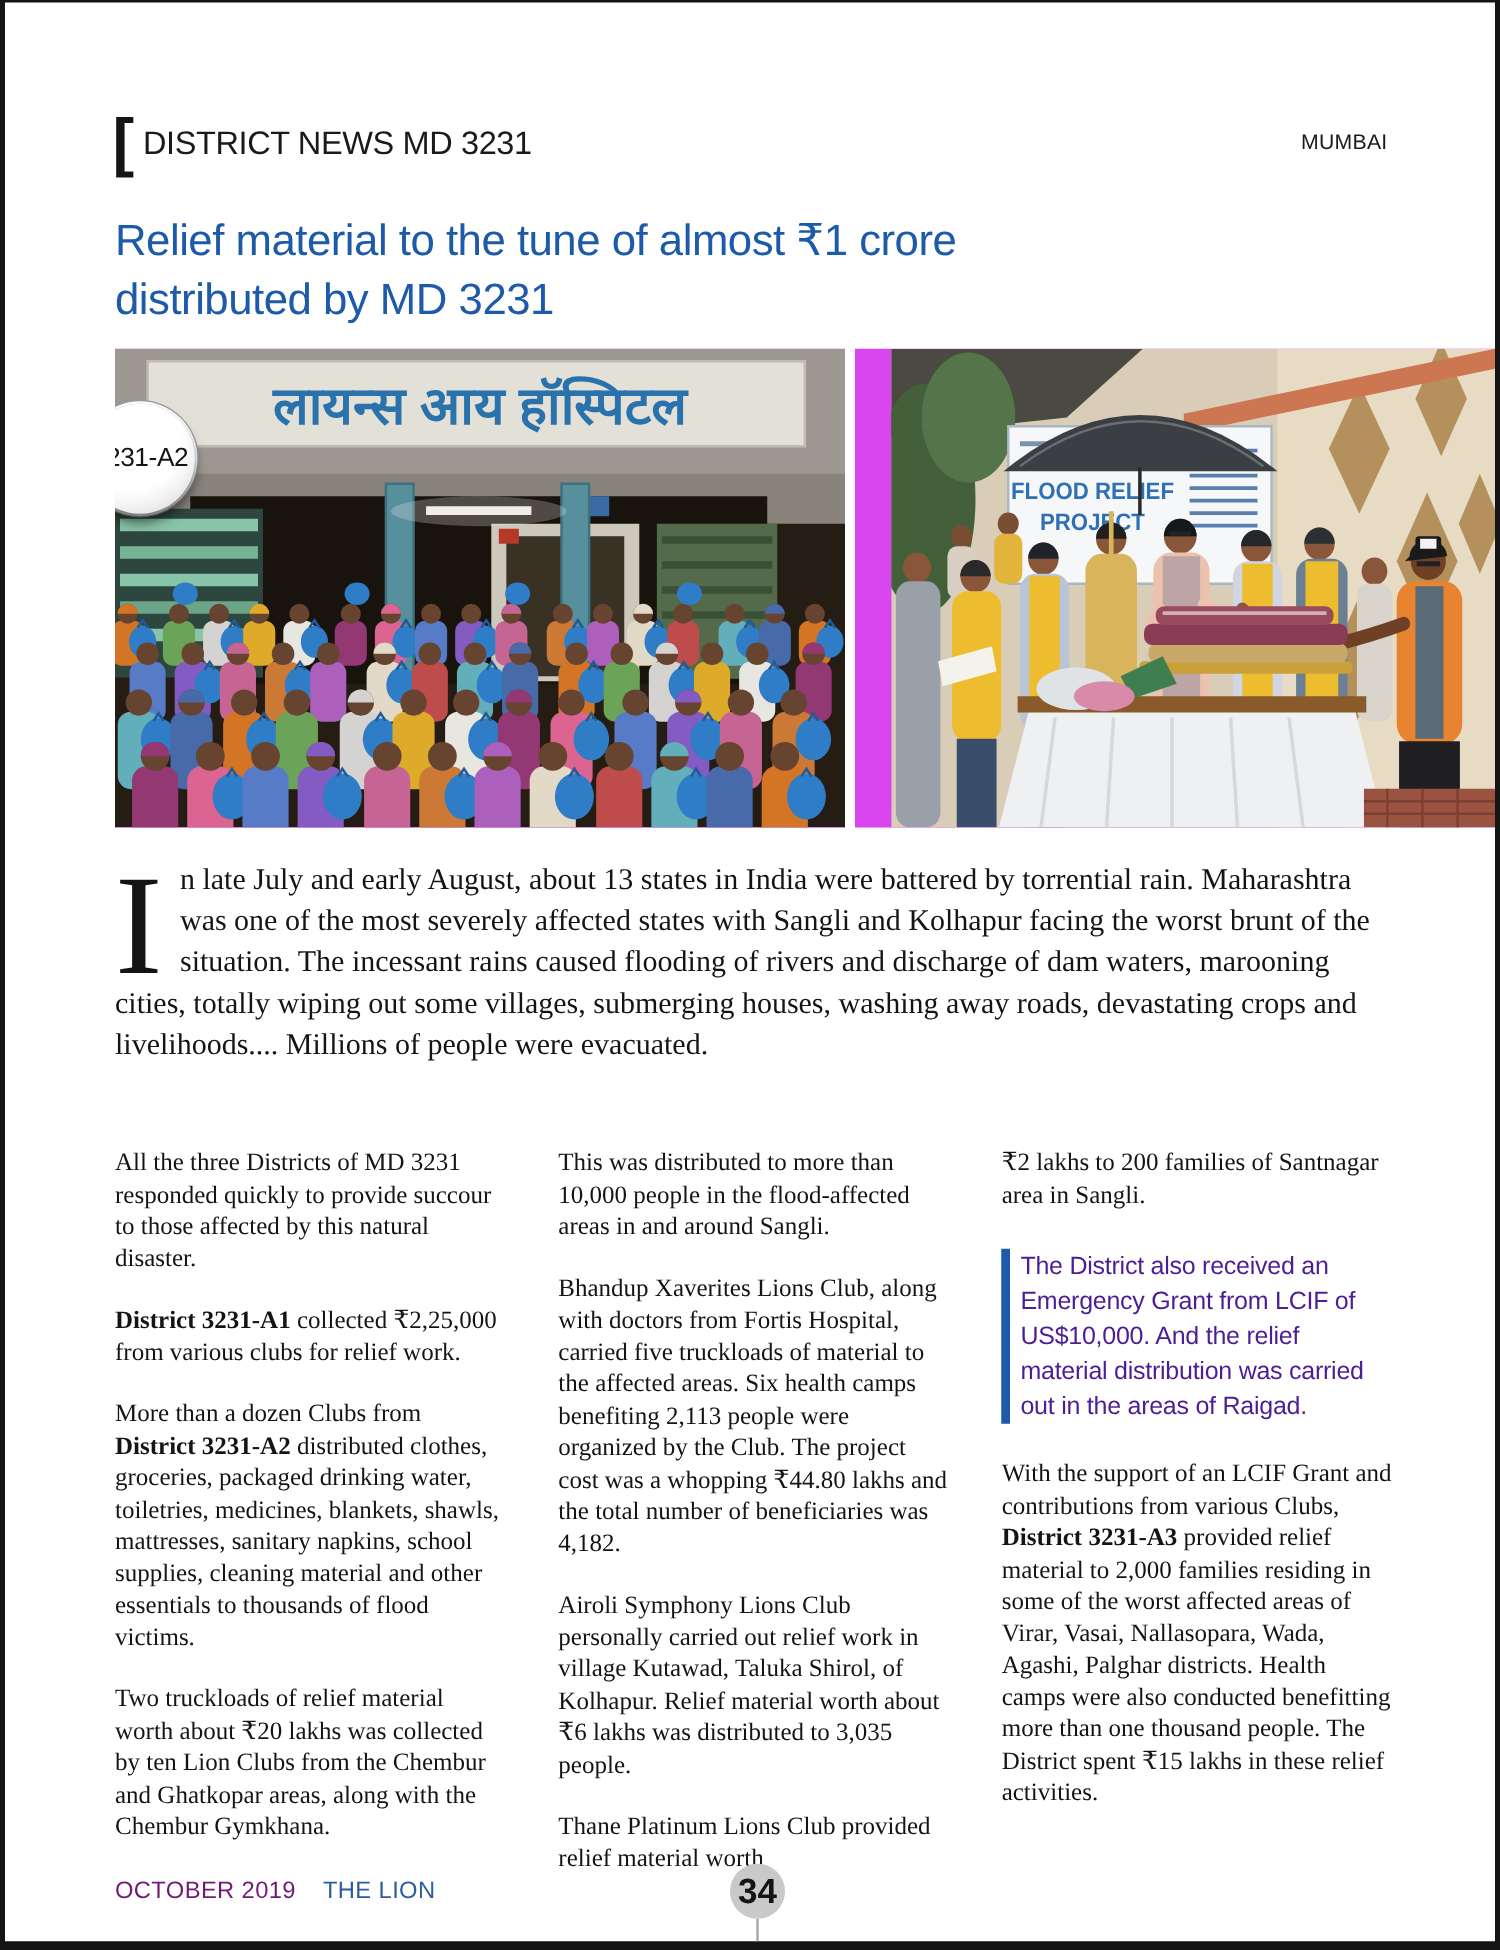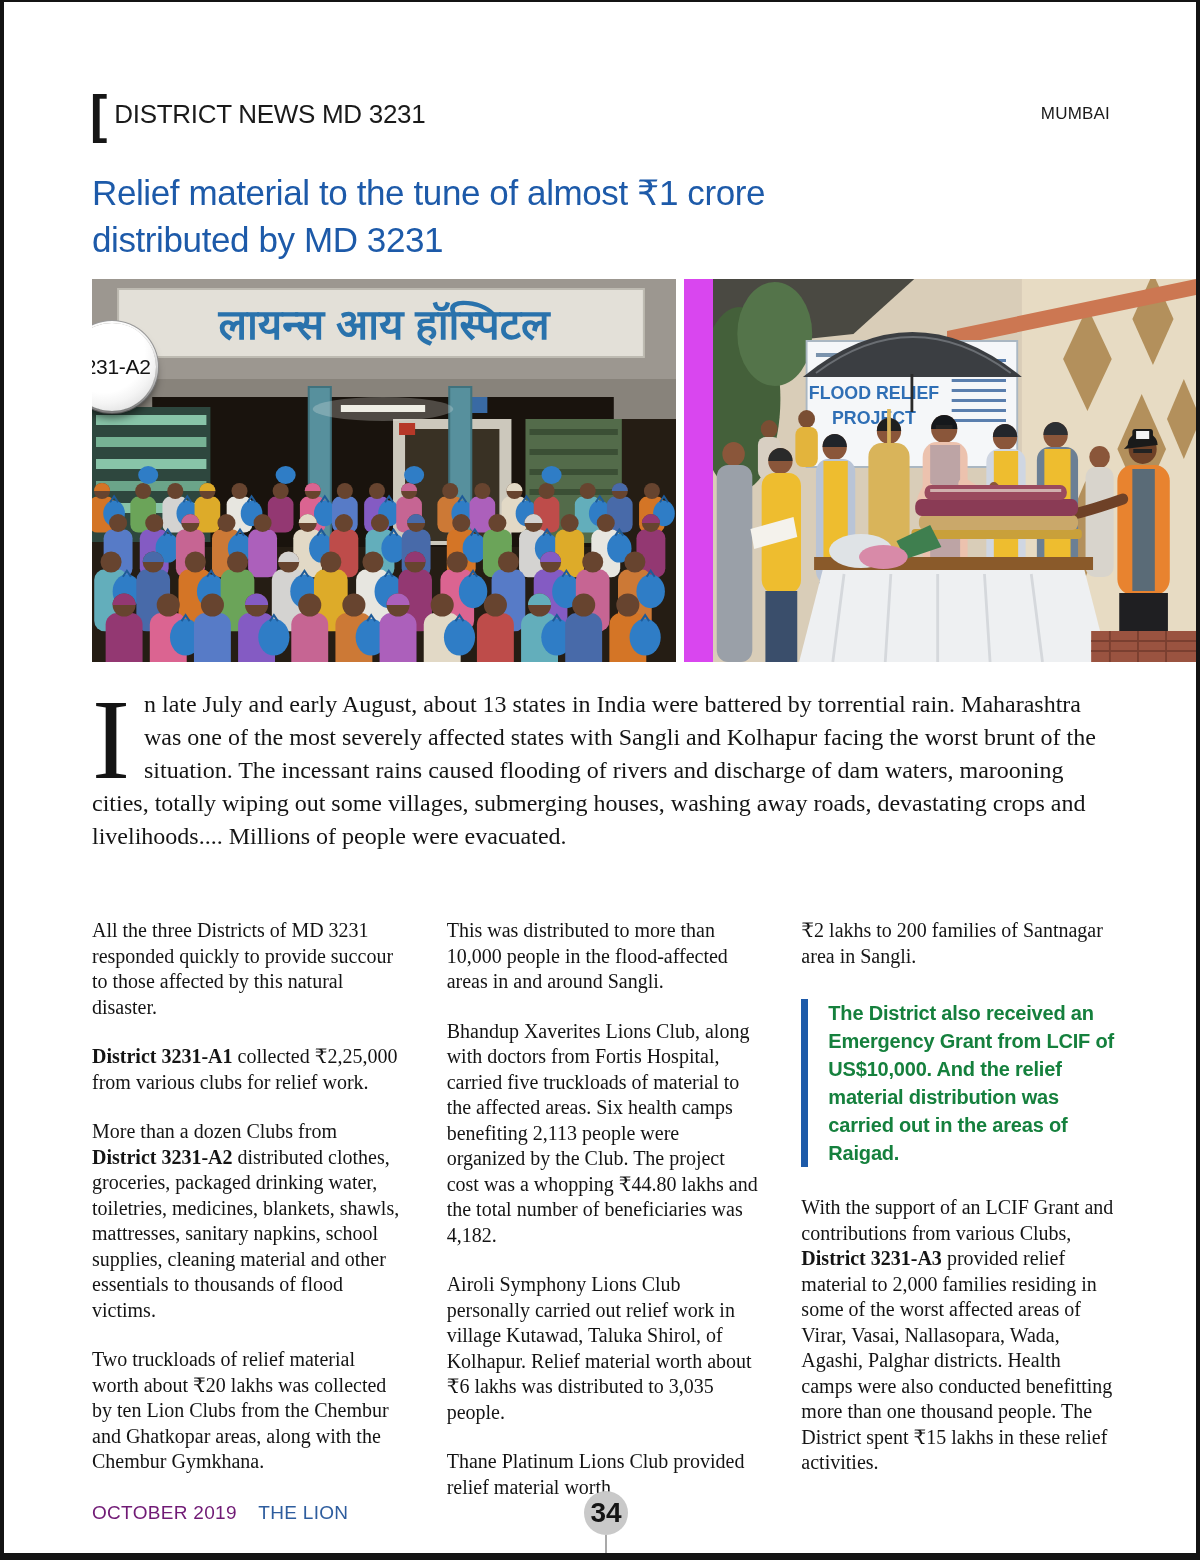--- a/index.html
+++ b/index.html
@@ -37,22 +37,22 @@
   .badge.a2{left:-24px;top:44px;}
   
   .lead{position:absolute;left:88px;top:686px;width:1022px;margin:0;font-size:24px;line-height:33px;color:#141414;}
   .dropcap{float:left;font-size:114px;line-height:0.80;padding:6px 14px 0 0;color:#141414;}
   
   .columns{position:absolute;left:88px;top:916px;width:1022px;display:flex;gap:42px;}
   .col{flex:1 1 0;min-width:0;}
   .col p{margin:0 0 24px;font-size:20px;line-height:25.5px;color:#141414;}
   .col .b{font-weight:700;}
   .callout{
-    font-family:"Liberation Sans","DejaVu Sans",sans-serif;font-weight:700;font-size:20px;line-height:28px;
-    color:#15803d;border-left:7px solid var(--accent,#1d5aa9);padding-left:20px;margin:30px 0 28px;letter-spacing:-0.2px;
+    font-family:"Liberation Sans","DejaVu Sans",sans-serif;font-weight:400;font-size:20px;line-height:28px;
+    color:#4c1d95;border-left:7px solid var(--accent,#1d5aa9);padding-left:8px;margin:30px 0 28px;letter-spacing:-0.2px;
   }
   
   .footer-left{position:absolute;left:88px;top:1500px;font-family:"Liberation Sans","DejaVu Sans",sans-serif;font-size:19px;font-weight:500;letter-spacing:0.3px;}
   .footer-issue{color:#701a75;margin-top:28px;}
   .footer-mag{color:var(--footer-blue,#2e5d9e);margin-left:16px;}
   .page-circle{
     position:absolute;left:580px;top:1489px;width:44px;height:44px;border-radius:50%;
     background:var(--circle-gray,#c9c9c9);display:flex;align-items:center;justify-content:center;
     font-family:"Liberation Sans","DejaVu Sans",sans-serif;font-weight:700;font-size:28px;color:#141414;
   }

